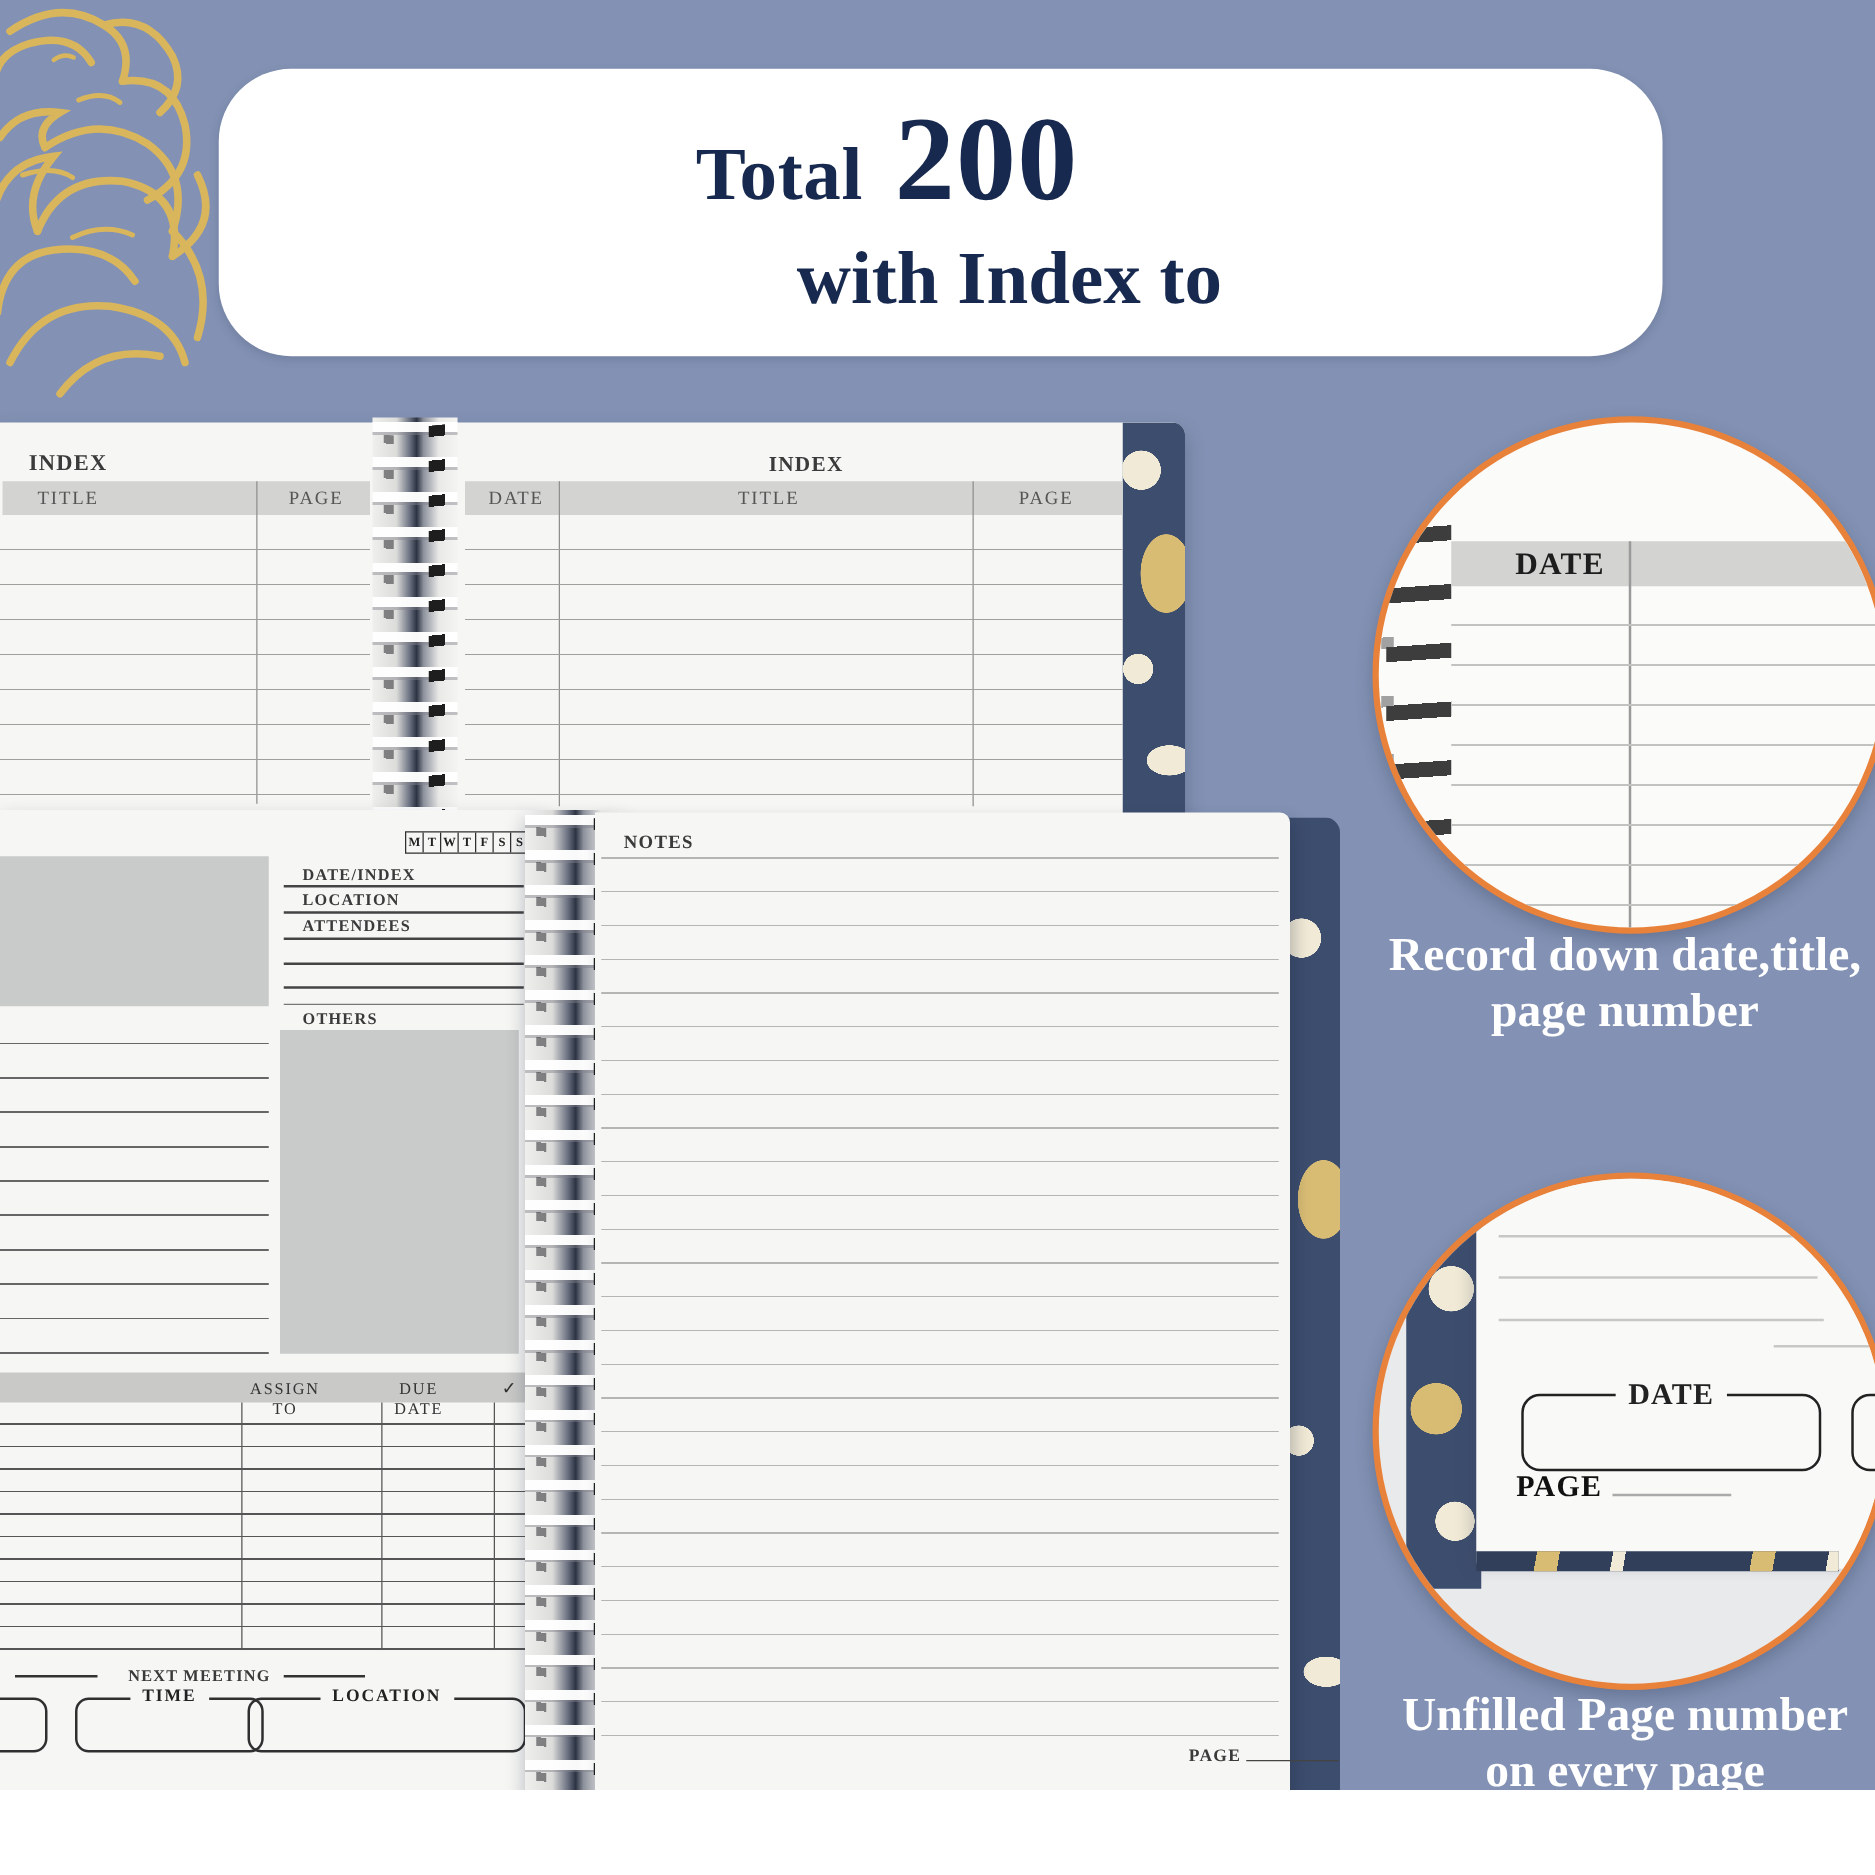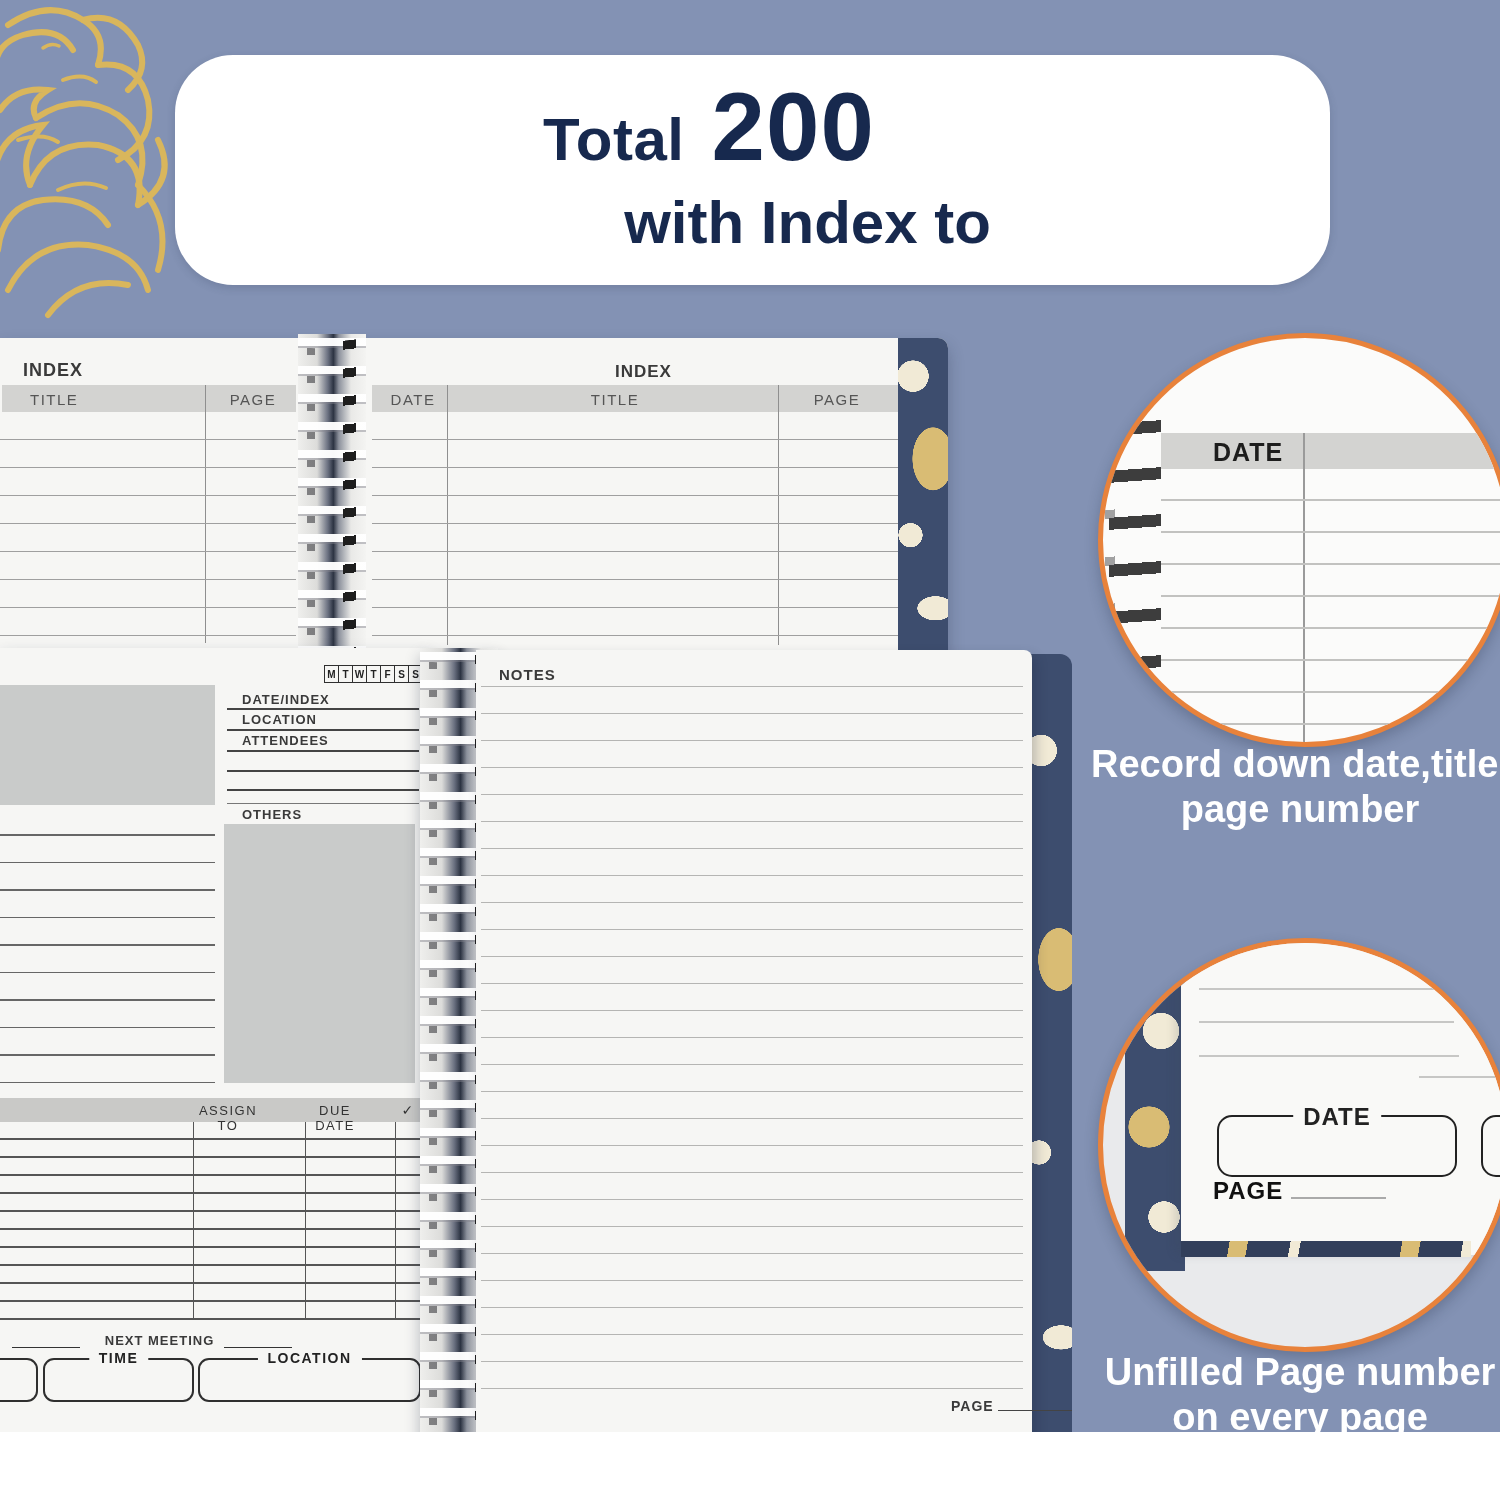--- a/index.html
+++ b/index.html
@@ -1,17 +1,17 @@
 <!DOCTYPE html>
 <html><head>
 <meta charset="utf-8">
 <style>
   html,body{margin:0;padding:0;}
   #canvas{position:relative;width:1500px;height:1432px;overflow:hidden;
-          background:#8392b4;font-family:Liberation Sans, sans-serif;}
+          background:#8392b4;font-family:Liberation Serif, serif;}
 
   
   .banner{position:absolute;left:175px;top:55px;width:1155px;height:230px;
           background:#fff;border-radius:58px;display:flex;flex-direction:column;
           justify-content:center;align-items:center;box-shadow:0 3px 8px rgba(40,50,80,.18);}
   .banner .l1{transform:translateX(-30px);color:#17294e;font-weight:700;font-size:60px;
               letter-spacing:.5px;display:flex;align-items:baseline;white-space:pre;}
   .banner .l1 .big{font-size:96px;line-height:.9;letter-spacing:1px;padding:0 10px;}
   .banner .l2{transform:translateX(55px);margin-top:14px;color:#17294e;font-weight:700;
               font-size:60px;display:flex;align-items:flex-end;white-space:pre;}
@@ -177,28 +177,28 @@
     <div class="cell-lbl" style="left:195px;top:455px;width:66px;font-size:13px;color:#333;">ASSIGN TO</div>
     <div class="cell-lbl" style="left:305px;top:455px;width:60px;font-size:13px;color:#333;">DUE DATE</div>
     <div class="cell-lbl" style="left:398px;top:454px;width:20px;font-size:14px;color:#333;">✓</div>
 
     <div style="position:absolute;left:0;top:474px;width:422px;height:198px;background:repeating-linear-gradient(to bottom,transparent 0 16.5px,#555 16.5px 18px);">
       <div class="vline" style="left:193px;top:0;height:198px;background:#555;"></div>
       <div class="vline" style="left:305px;top:0;height:198px;background:#555;"></div>
       <div class="vline" style="left:395px;top:0;height:198px;background:#555;"></div>
     </div>
 
-    <div style="position:absolute;left:12px;top:685px;width:280px;display:flex;align-items:flex-end;gap:10px;">
+    <div style="position:absolute;left:12px;top:685px;width:280px;display:flex;align-items:center;gap:10px;">
       <span style="flex:1;height:1.5px;background:#333;"></span>
       <span class="lbl" style="position:static;font-size:13px;">NEXT MEETING</span>
       <span style="flex:1;height:1.5px;background:#333;"></span>
     </div>
 
     <div class="legend-box" style="left:-28px;top:710px;width:62px;"></div>
-    <div class="legend-box" style="left:43px;top:710px;width:147px;">
+    <div class="legend-box" style="left:60px;top:710px;width:147px;">
       <span>TIME</span>
     </div>
     <div class="legend-box" style="left:198px;top:710px;width:219px;">
       <span>LOCATION</span>
     </div>
   </div>
 
   <div class="spiral" style="left:420px;top:648px;width:78px;height:832px;box-shadow:0 8px 14px rgba(25,35,60,.3);"></div>
 
   <div class="cover-strip" style="left:440px;top:1452px;width:622px;height:26px;"></div>

